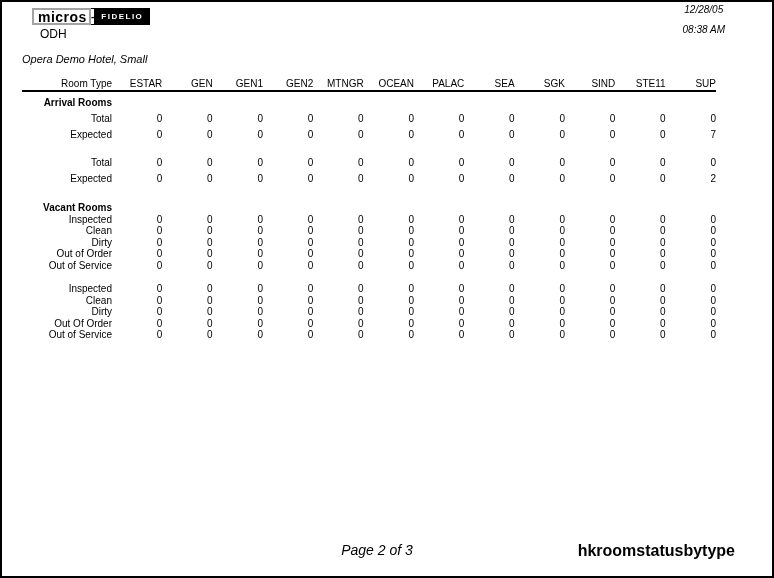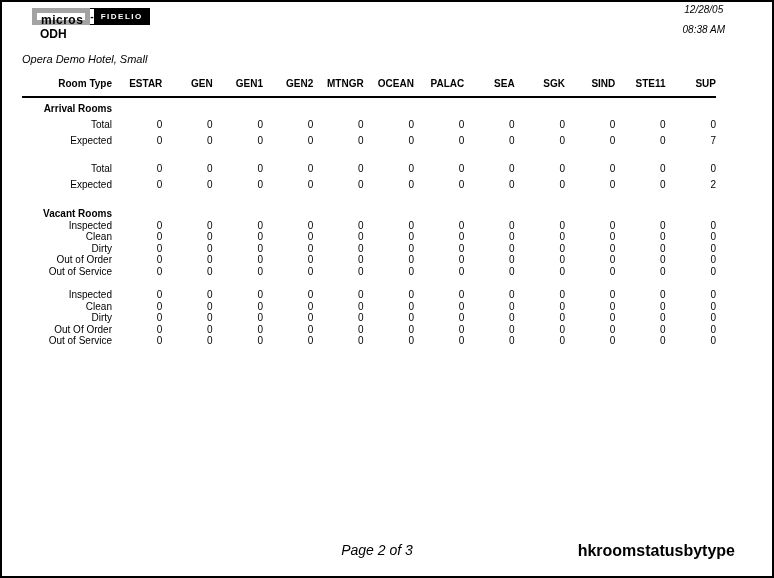--- a/index.html
+++ b/index.html
@@ -24,22 +24,22 @@
     position: absolute;
     top: 6px;
     left: 30px;
     display: flex;
     align-items: stretch;
     height: 17px;
     font-weight: bold;
   }
   .logo-left {
     background: #fff;
-    border: 5px solid #a3a3a3;
-    font-size: 12px;
+    border: 2px solid #a3a3a3;
+    font-size: 14px;
     line-height: 15px;
     padding: 0 2px 0 4px;
     letter-spacing: 0.5px;
   }
   .logo-sep {
     background: #fff;
     font-size: 10px;
     line-height: 15px;
     border-top: 1px solid #000;
     border-bottom: 1px solid #000;
@@ -50,21 +50,21 @@
     font-size: 8px;
     line-height: 17px;
     padding: 0 7px;
     letter-spacing: 1.5px;
   }
   .prop-code {
     position: absolute;
     top: 25px;
     left: 38px;
     font-size: 12px;
-    font-weight: bold;
+    font-weight: normal;
   }
   .hotel-name {
     position: absolute;
     top: 6px;
     left: 20px;
     width: 710px;
     text-align: left;
     font-size: 11px;
     font-style: italic;
     margin-top: 45px;
@@ -100,22 +100,22 @@
     font-size: 10px;
   }
   table.report th,
   table.report td {
     text-align: right;
     padding: 0;
     white-space: nowrap;
     vertical-align: bottom;
   }
   table.report thead th {
-    font-weight: bold;
-    padding-bottom: 7px;
+    font-weight: normal;
+    padding-bottom: 1px;
     border-bottom: 2px solid #000;
   }
   tr.section-title { height: 17px; }
   tr.section-title td.label { font-weight: bold; }
   tr.section-title.first td { }
   tr.spaced  { height: 16px; }
   tr.compact { height: 11.5px; }
   tr.compact td { line-height: 11px; }
   tr.spacer  { height: 12px; }
 

